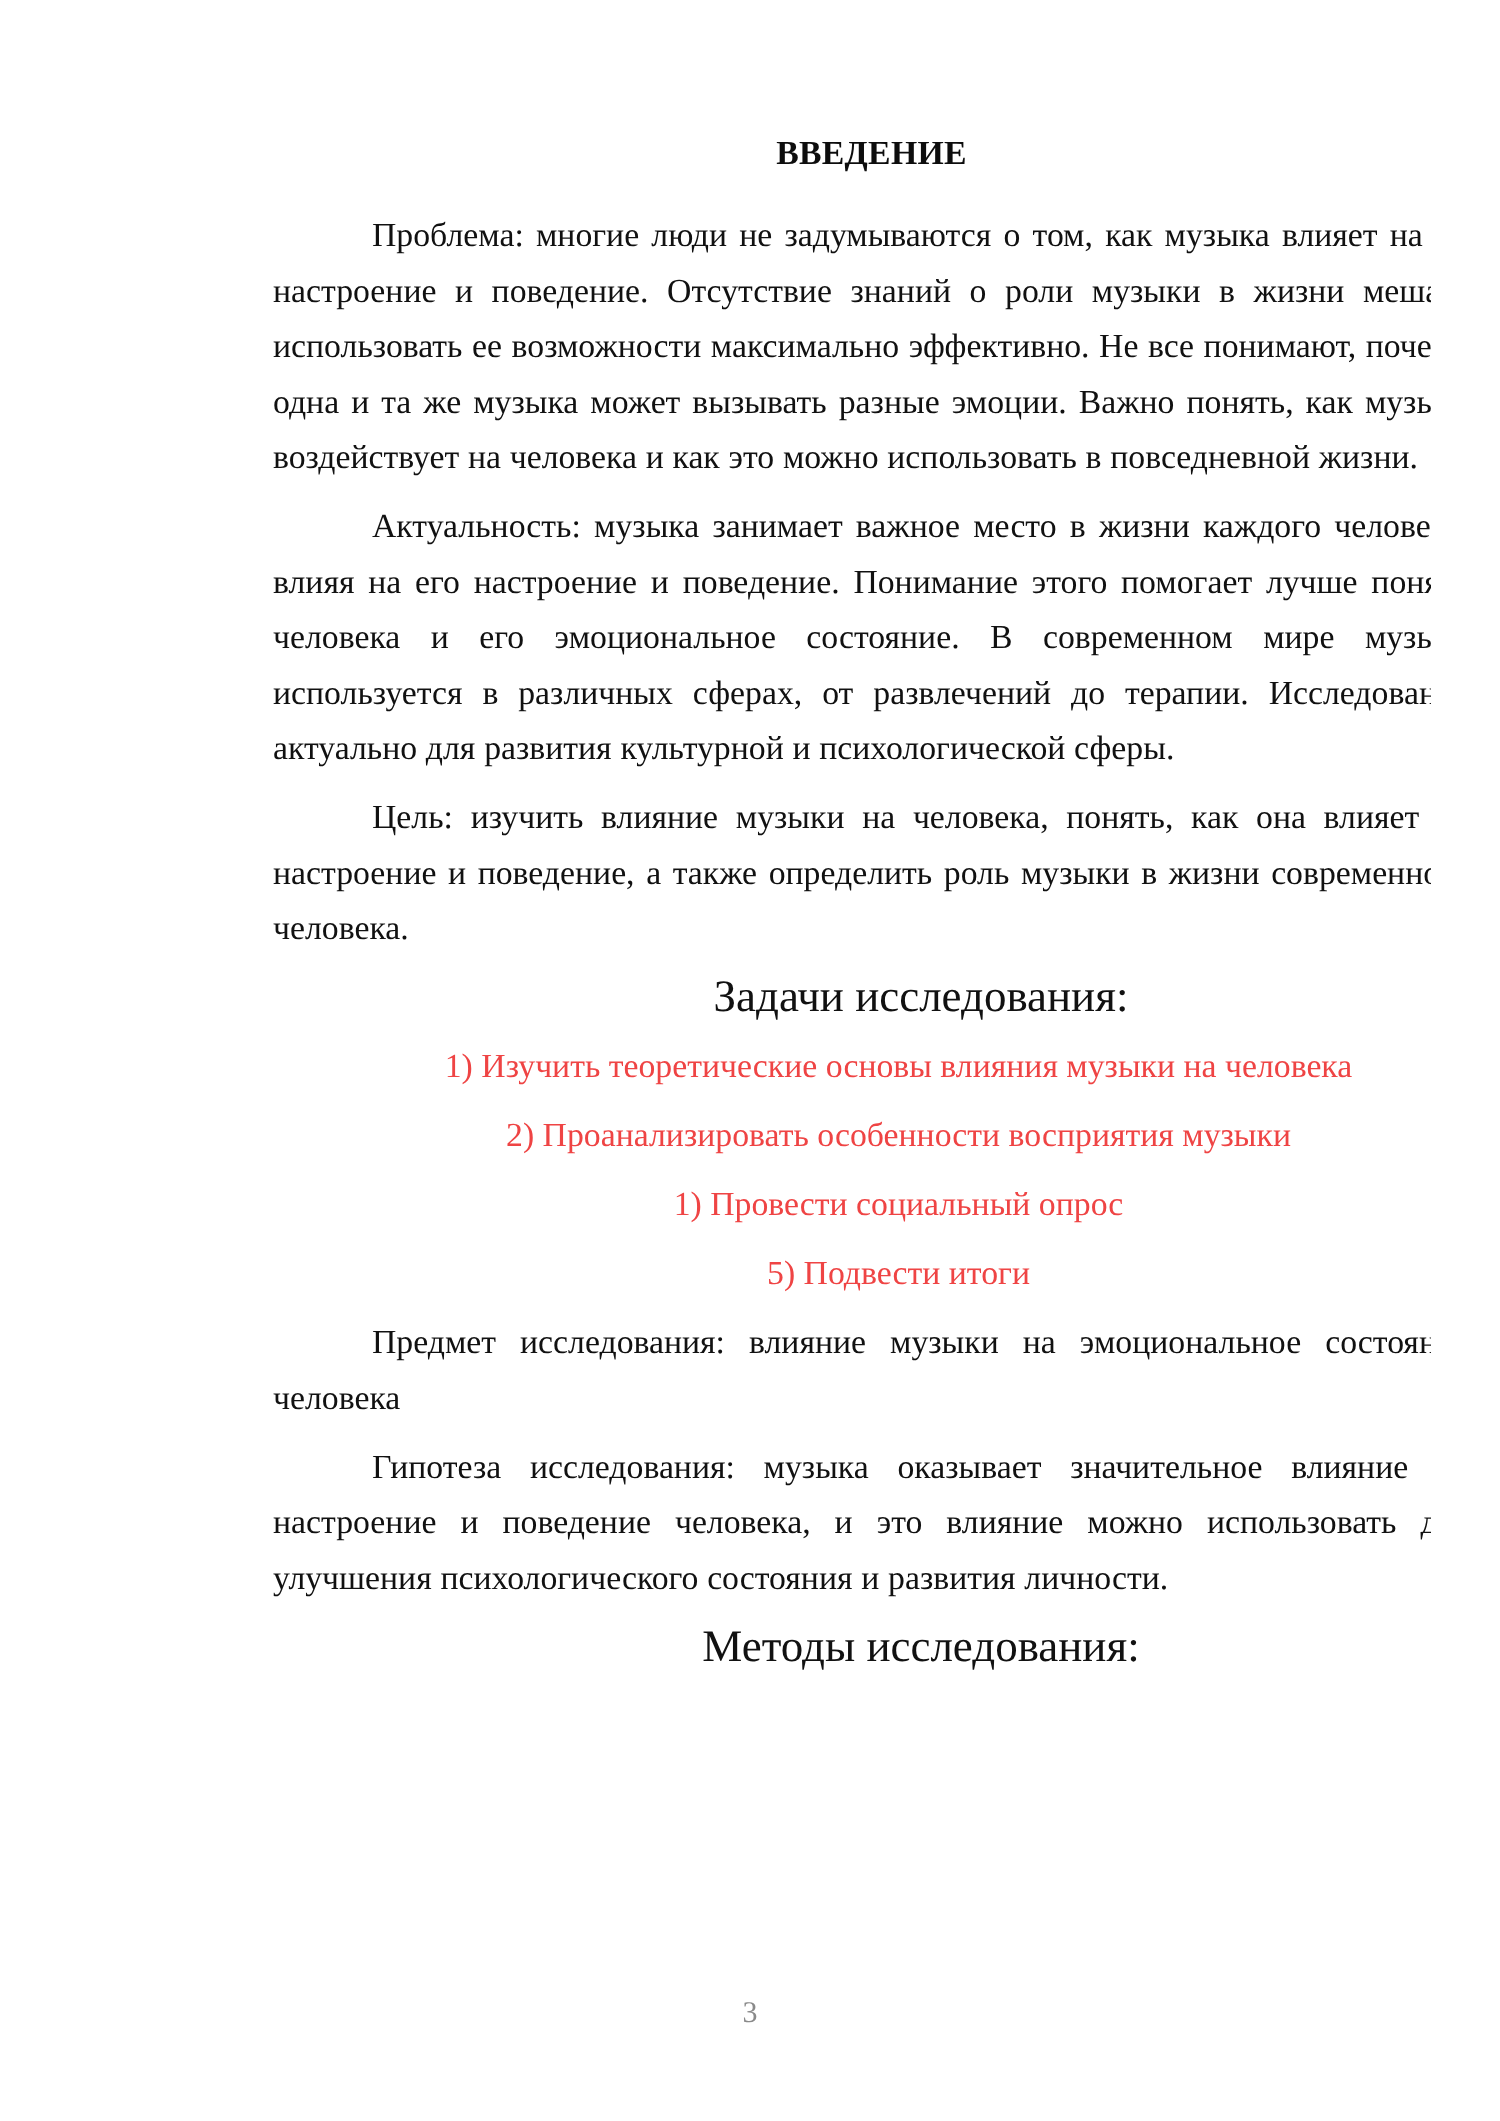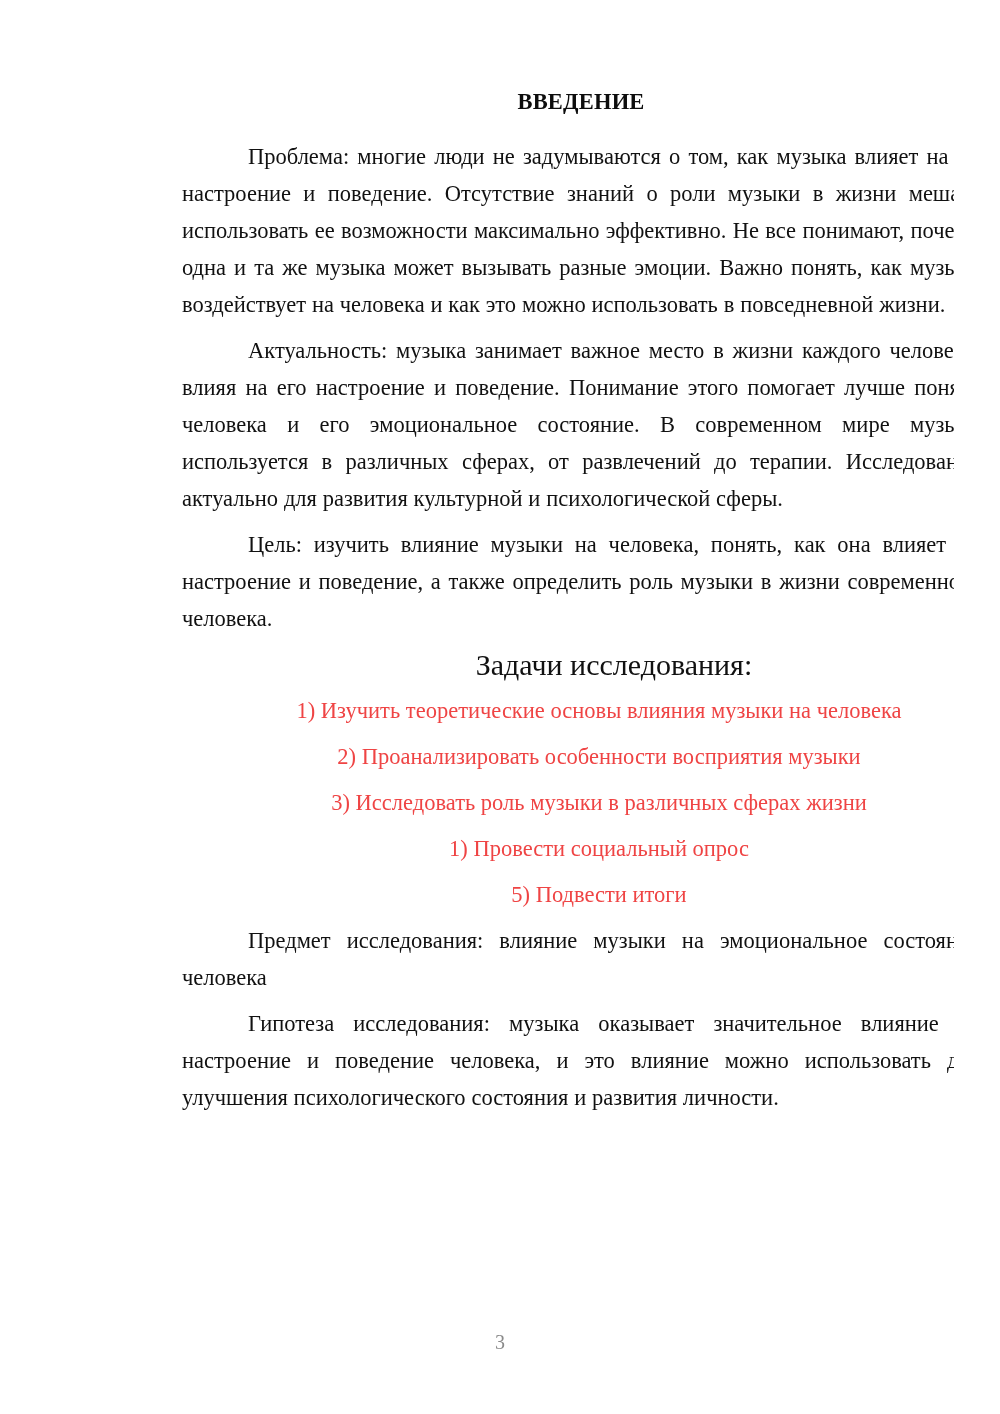--- a/index.html
+++ b/index.html
@@ -98,28 +98,28 @@
 
     <p class="para">Актуальность: музыка занимает важное место в жизни каждого человека, влияя на его настроение и поведение. Понимание этого помогает лучше понять человека и его эмоциональное состояние. В современном мире музыка используется в различных сферах, от развлечений до терапии. Исследование актуально для развития культурной и психологической сферы.</p>
 
     <p class="para">Цель: изучить влияние музыки на человека, понять, как она влияет на настроение и поведение, а также определить роль музыки в жизни современного человека.</p>
 
     <p class="para-heading">Задачи исследования:</p>
 
     <ol class="num-list">
       <li>1) Изучить теоретические основы влияния музыки на человека</li>
       <li>2) Проанализировать особенности восприятия музыки</li>
-      <li>3) Исследовать роль музыки в различных сферах жизни</li>
       <li>1) Провести социальный опрос</li>
       <li>5) Подвести итоги</li>
     </ol>
 
 
     <p class="para">Предмет исследования: влияние музыки на эмоциональное состояние человека</p>
 
     <p class="para">Гипотеза исследования: музыка оказывает значительное влияние на настроение и поведение человека, и это влияние можно использовать для улучшения психологического состояния и развития личности.</p>
 
+    <p class="para-heading">Методы исследования:</p>
 
   </div>
 
   <div class="page-number">3</div>
 
 </div>
 
 </body></html>

